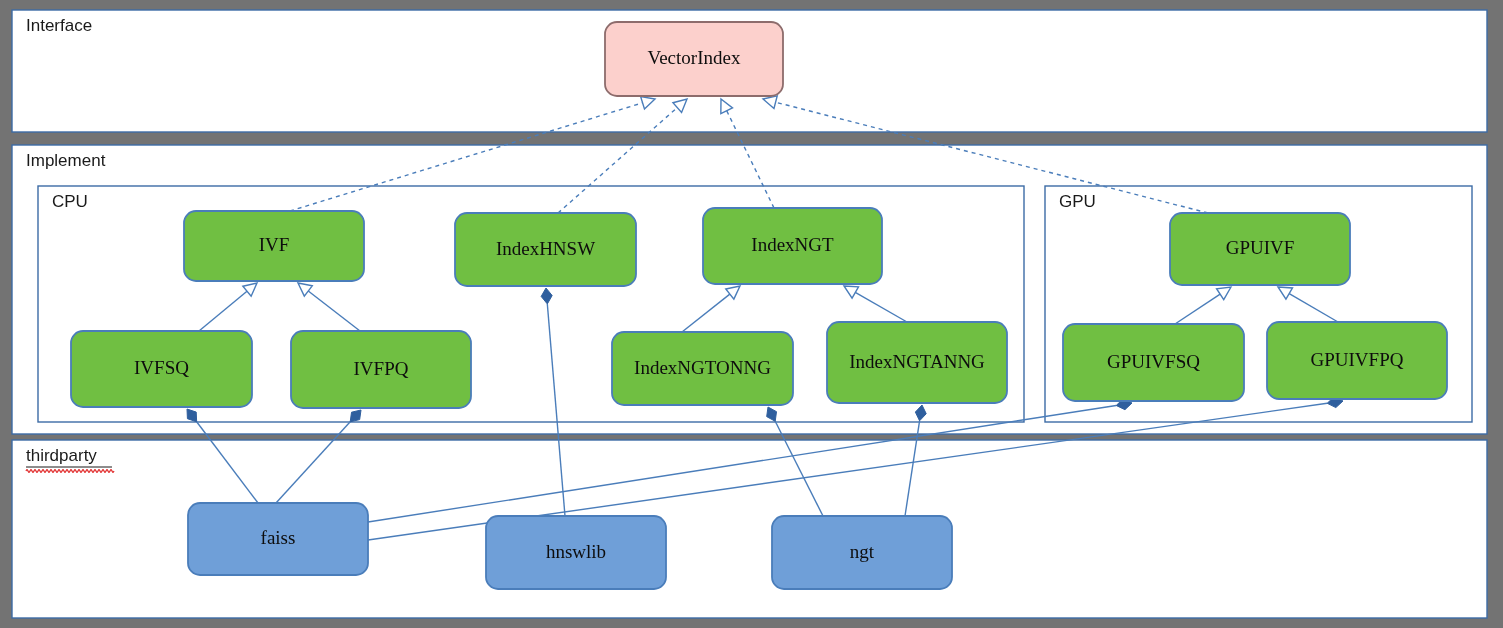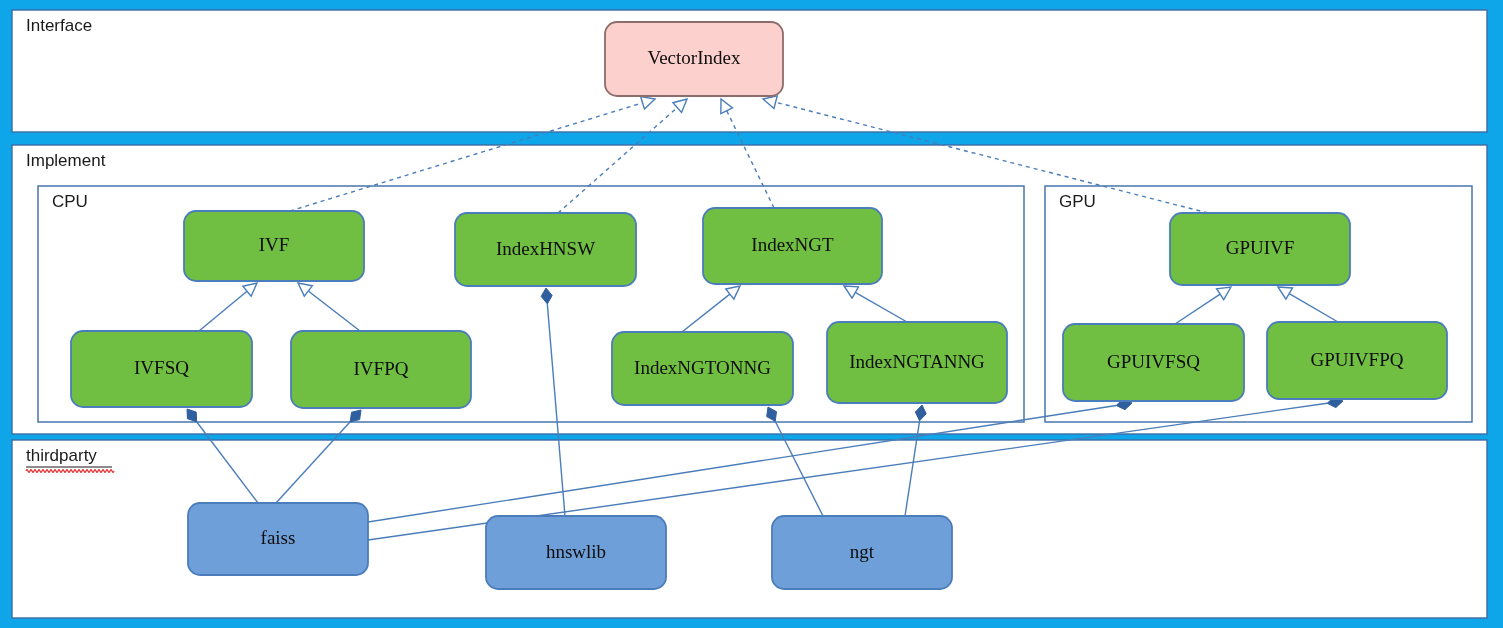--- a/index.html
+++ b/index.html
@@ -7,21 +7,21 @@
     padding: 0;
     background: #ffffff;
   }
   body {
     font-family: "Liberation Sans", sans-serif;
   }
   #canvas {
     position: relative;
     width: 1503px;
     height: 628px;
-    background: #0ea5e9;
+    background: #737373;
     overflow: hidden;
   }
   svg.diagram {
     position: absolute;
     top: 0;
     left: 0;
     width: 1503px;
     height: 628px;
   }
   .group-rect {

